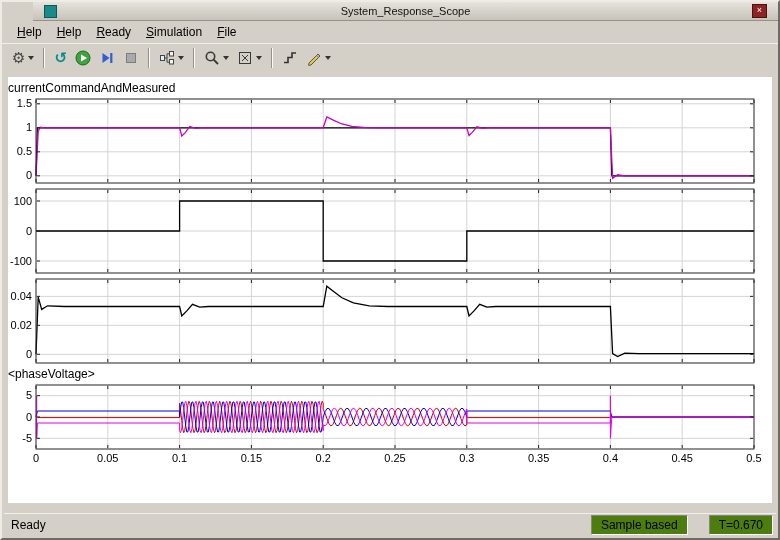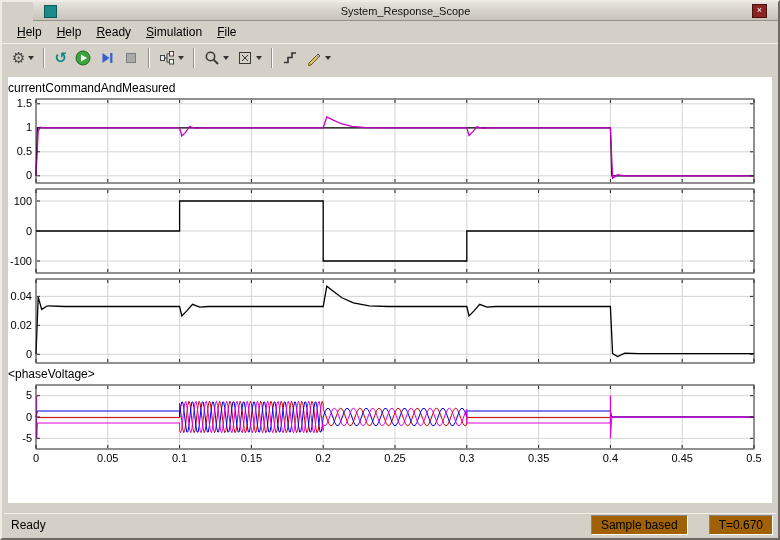--- a/index.html
+++ b/index.html
@@ -30,21 +30,21 @@
   .tb-sep{width:0;height:20px;border-left:1px solid #96928a;border-right:1px solid #fbfaf8;margin:0 5px;}
   
   .figure{background:#ffffff;margin:5px 6px 0 6px;padding-top:3px;height:423px;}
   .plot-title{height:16px;line-height:16px;text-align:left;font-size:12px;color:#000;}
   svg.plot{display:block;}
   svg.plot text{font-family:"Liberation Sans",sans-serif;}
   
   .statusbar{position:absolute;left:2px;right:2px;bottom:2px;height:22px;display:flex;
     align-items:center;padding:0 3px;gap:21px;background:#d4d0c8;border-top:1px solid #f2f0ec;}
   .status-ready{flex:1;font-size:12px;padding-left:4px;color:#000;}
-  .status-cell{font-size:12px;color:#000;padding:2px 9px;background:#a16207;
+  .status-cell{font-size:12px;color:#000;padding:2px 9px;background:#4d7c0f;
     border:1px solid;border-color:#8a867e #ffffff #ffffff #8a867e;}
 </style>
 </head>
 <body>
 
 <div class="window">
 
   <div class="titlebar">
     <span class="title-icon"></span>
     <span class="title-text">System_Response_Scope</span>

